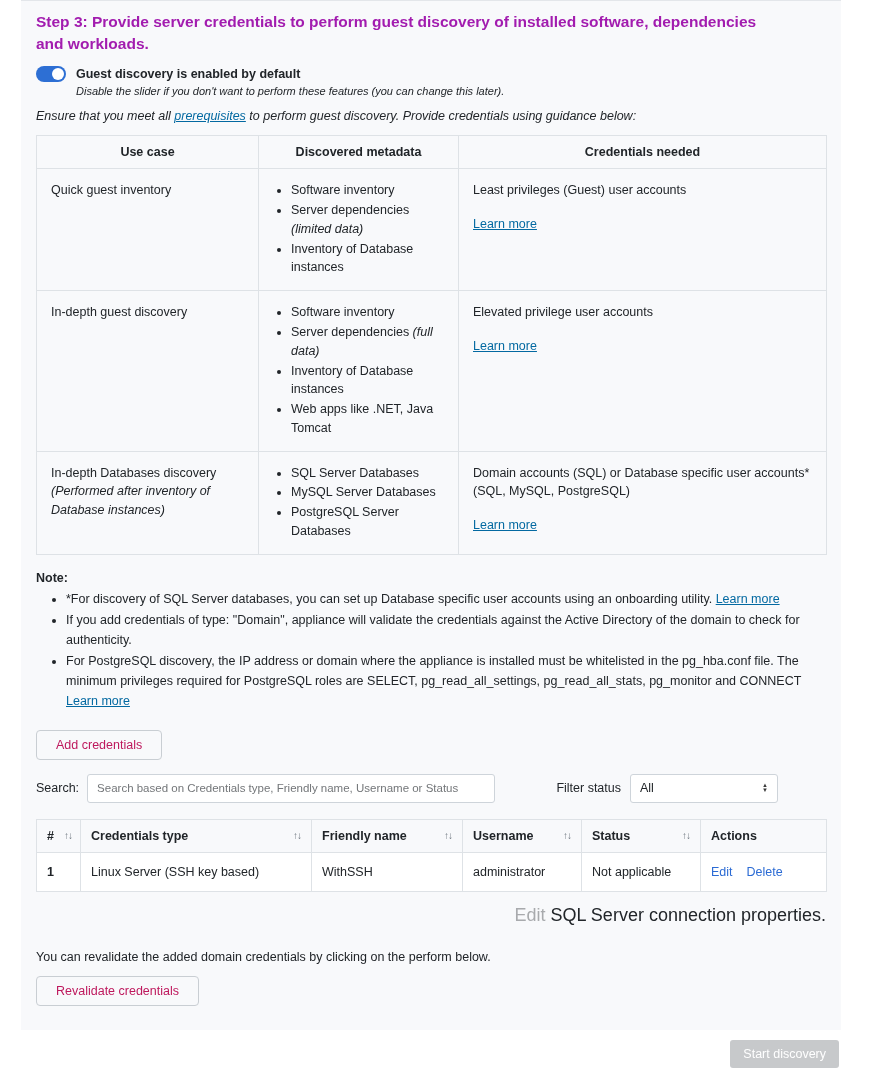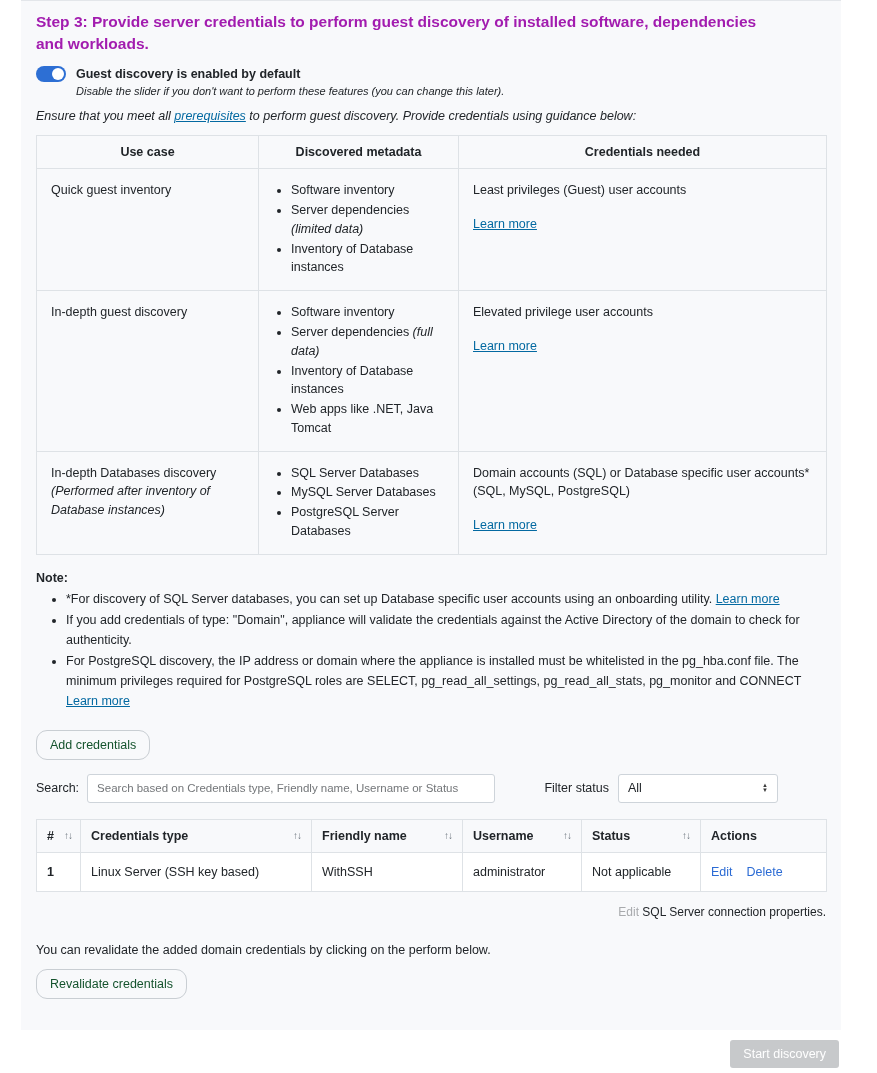--- a/index.html
+++ b/index.html
@@ -67,25 +67,25 @@
   .note-block { margin-top: 16px; }
   .note-title { font-weight: 700; font-size: 12.5px; }
   .note-list { margin: 4px 0 0 30px; line-height: 1.6; }
   .note-list li { margin-bottom: 1px; }
 
   
   .btn-outline {
     display: inline-block;
     margin-top: 18px;
     border: 1px solid #c9ced3;
-    border-radius: 11px;
+    border-radius: 4px;
     background: #f8f9fb;
-    color: #14532d;
+    color: #be185d;
     font-size: 12.5px;
-    padding: 7px 13px;
+    padding: 7px 19px;
     cursor: pointer;
     font-family: "Liberation Sans", sans-serif;
   }
   .btn-start {
     position: absolute;
     right: 38px; top: 1040px;
     background: #c7c9cb;
     color: #ffffff;
     border: none;
     border-radius: 3px;
@@ -101,21 +101,21 @@
   .search-input {
     width: 408px; height: 29px;
     border: 1px solid #ced4da; border-radius: 3px;
     padding: 0 9px; font-size: 11.5px;
     font-family: "Liberation Sans", sans-serif;
     background: #ffffff; color: #212529;
   }
   .search-input::placeholder { color: #737679; }
   .filter-group { display: flex; align-items: center; margin-left: auto; margin-right: 48px; gap: 9px; }
   .filter-select {
-    width: 160px; height: 29px;
+    width: 148px; height: 29px;
     border: 1px solid #ced4da; border-radius: 3px;
     background: #ffffff;
     display: flex; align-items: center; justify-content: space-between;
     padding: 11px 9px; cursor: pointer;
   }
   .updown { display: flex; flex-direction: column; color: #3a3a3a; }
   .updown span { font-size: 6px; line-height: 5px; }
 
   
   table.creds {
@@ -127,21 +127,21 @@
     text-align: left; font-weight: 700; padding: 9px 10px; background: #f8f9fb;
   }
   table.creds td { padding: 12px 10px; background: #ffffff; vertical-align: middle; }
   .th-flex { display: flex; align-items: center; justify-content: space-between; }
   .th-flex.tight { justify-content: flex-start; gap: 10px; }
   .sort-icon { color: #6c757d; font-size: 10px; letter-spacing: -1px; cursor: pointer; }
   .num-cell { font-weight: 700; }
   .action-link { color: #2b6bd4; text-decoration: none; cursor: pointer; }
   .action-gap { display: inline-block; width: 14px; }
 
-  .sql-edit-line { text-align: right; width: 790px; margin-top: 13px; font-size: 12px; }
+  .sql-edit-line { text-align: right; width: 790px; margin-top: 13px; font-size: 18px; }
   .sql-edit-link { color: #a8aaad; text-decoration: none; cursor: pointer; }
 
   .reval-text { margin-top: 24px; font-size: 12.5px; }
   .reval-btn { margin-top: 12px; }
 </style>
 </head>
 <body>
 
 <div class="content">
 

